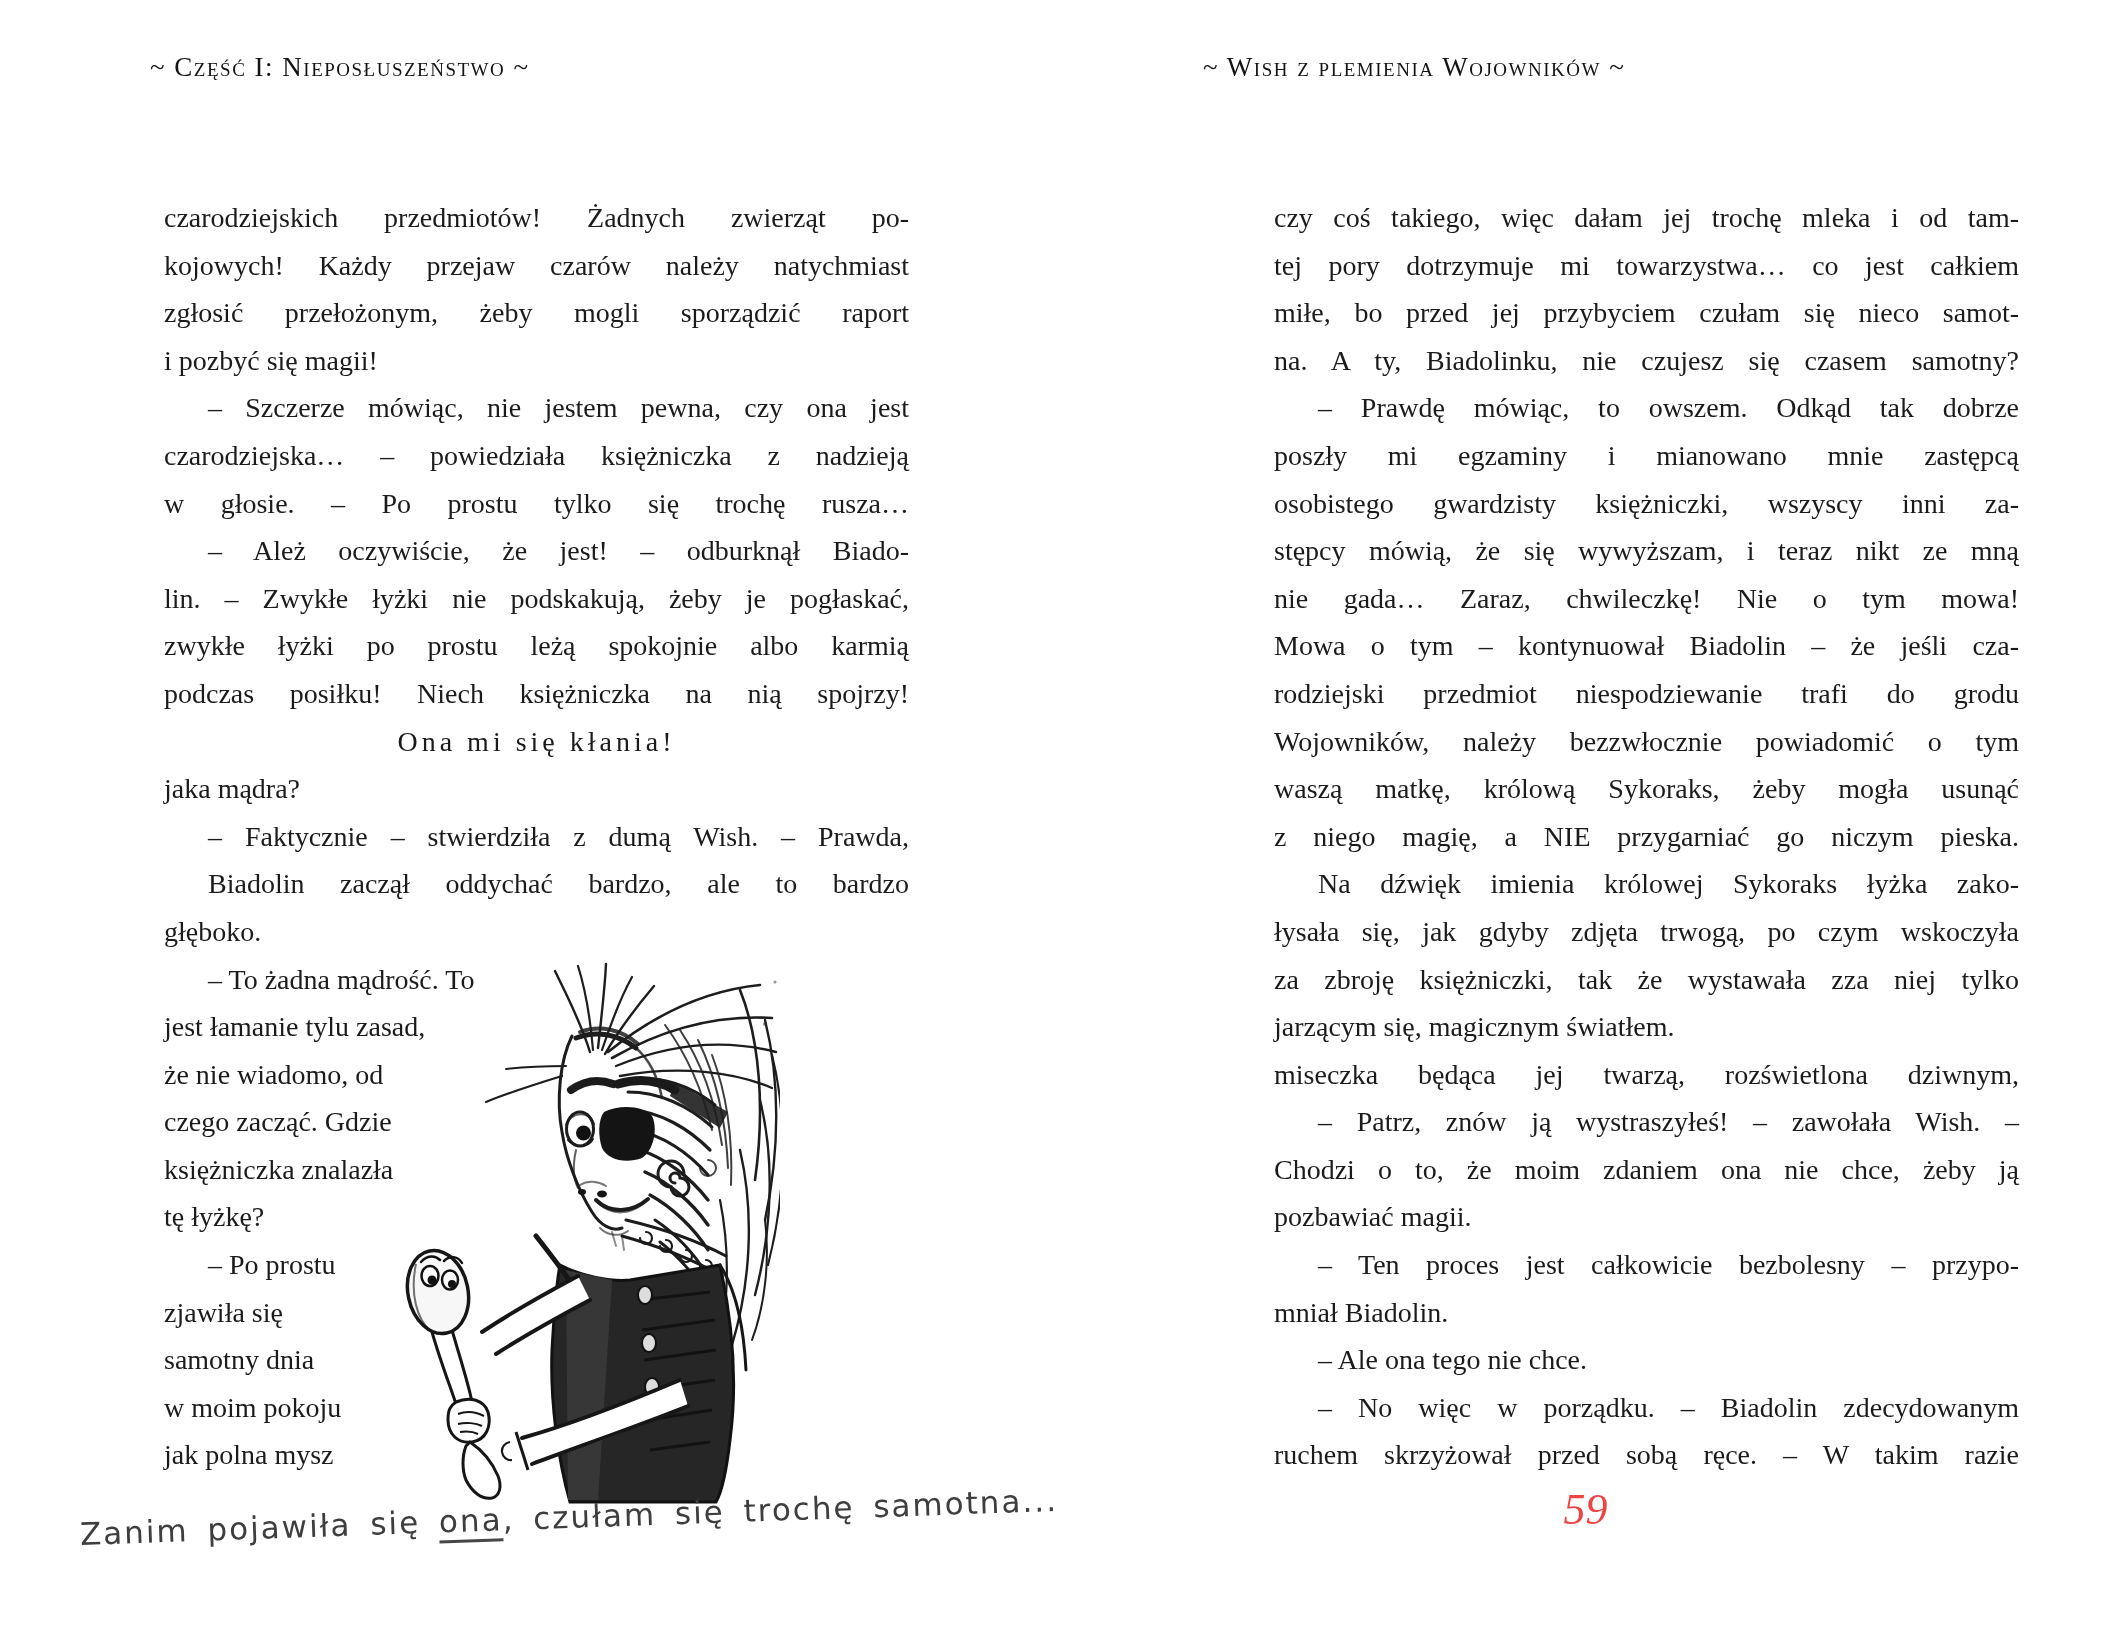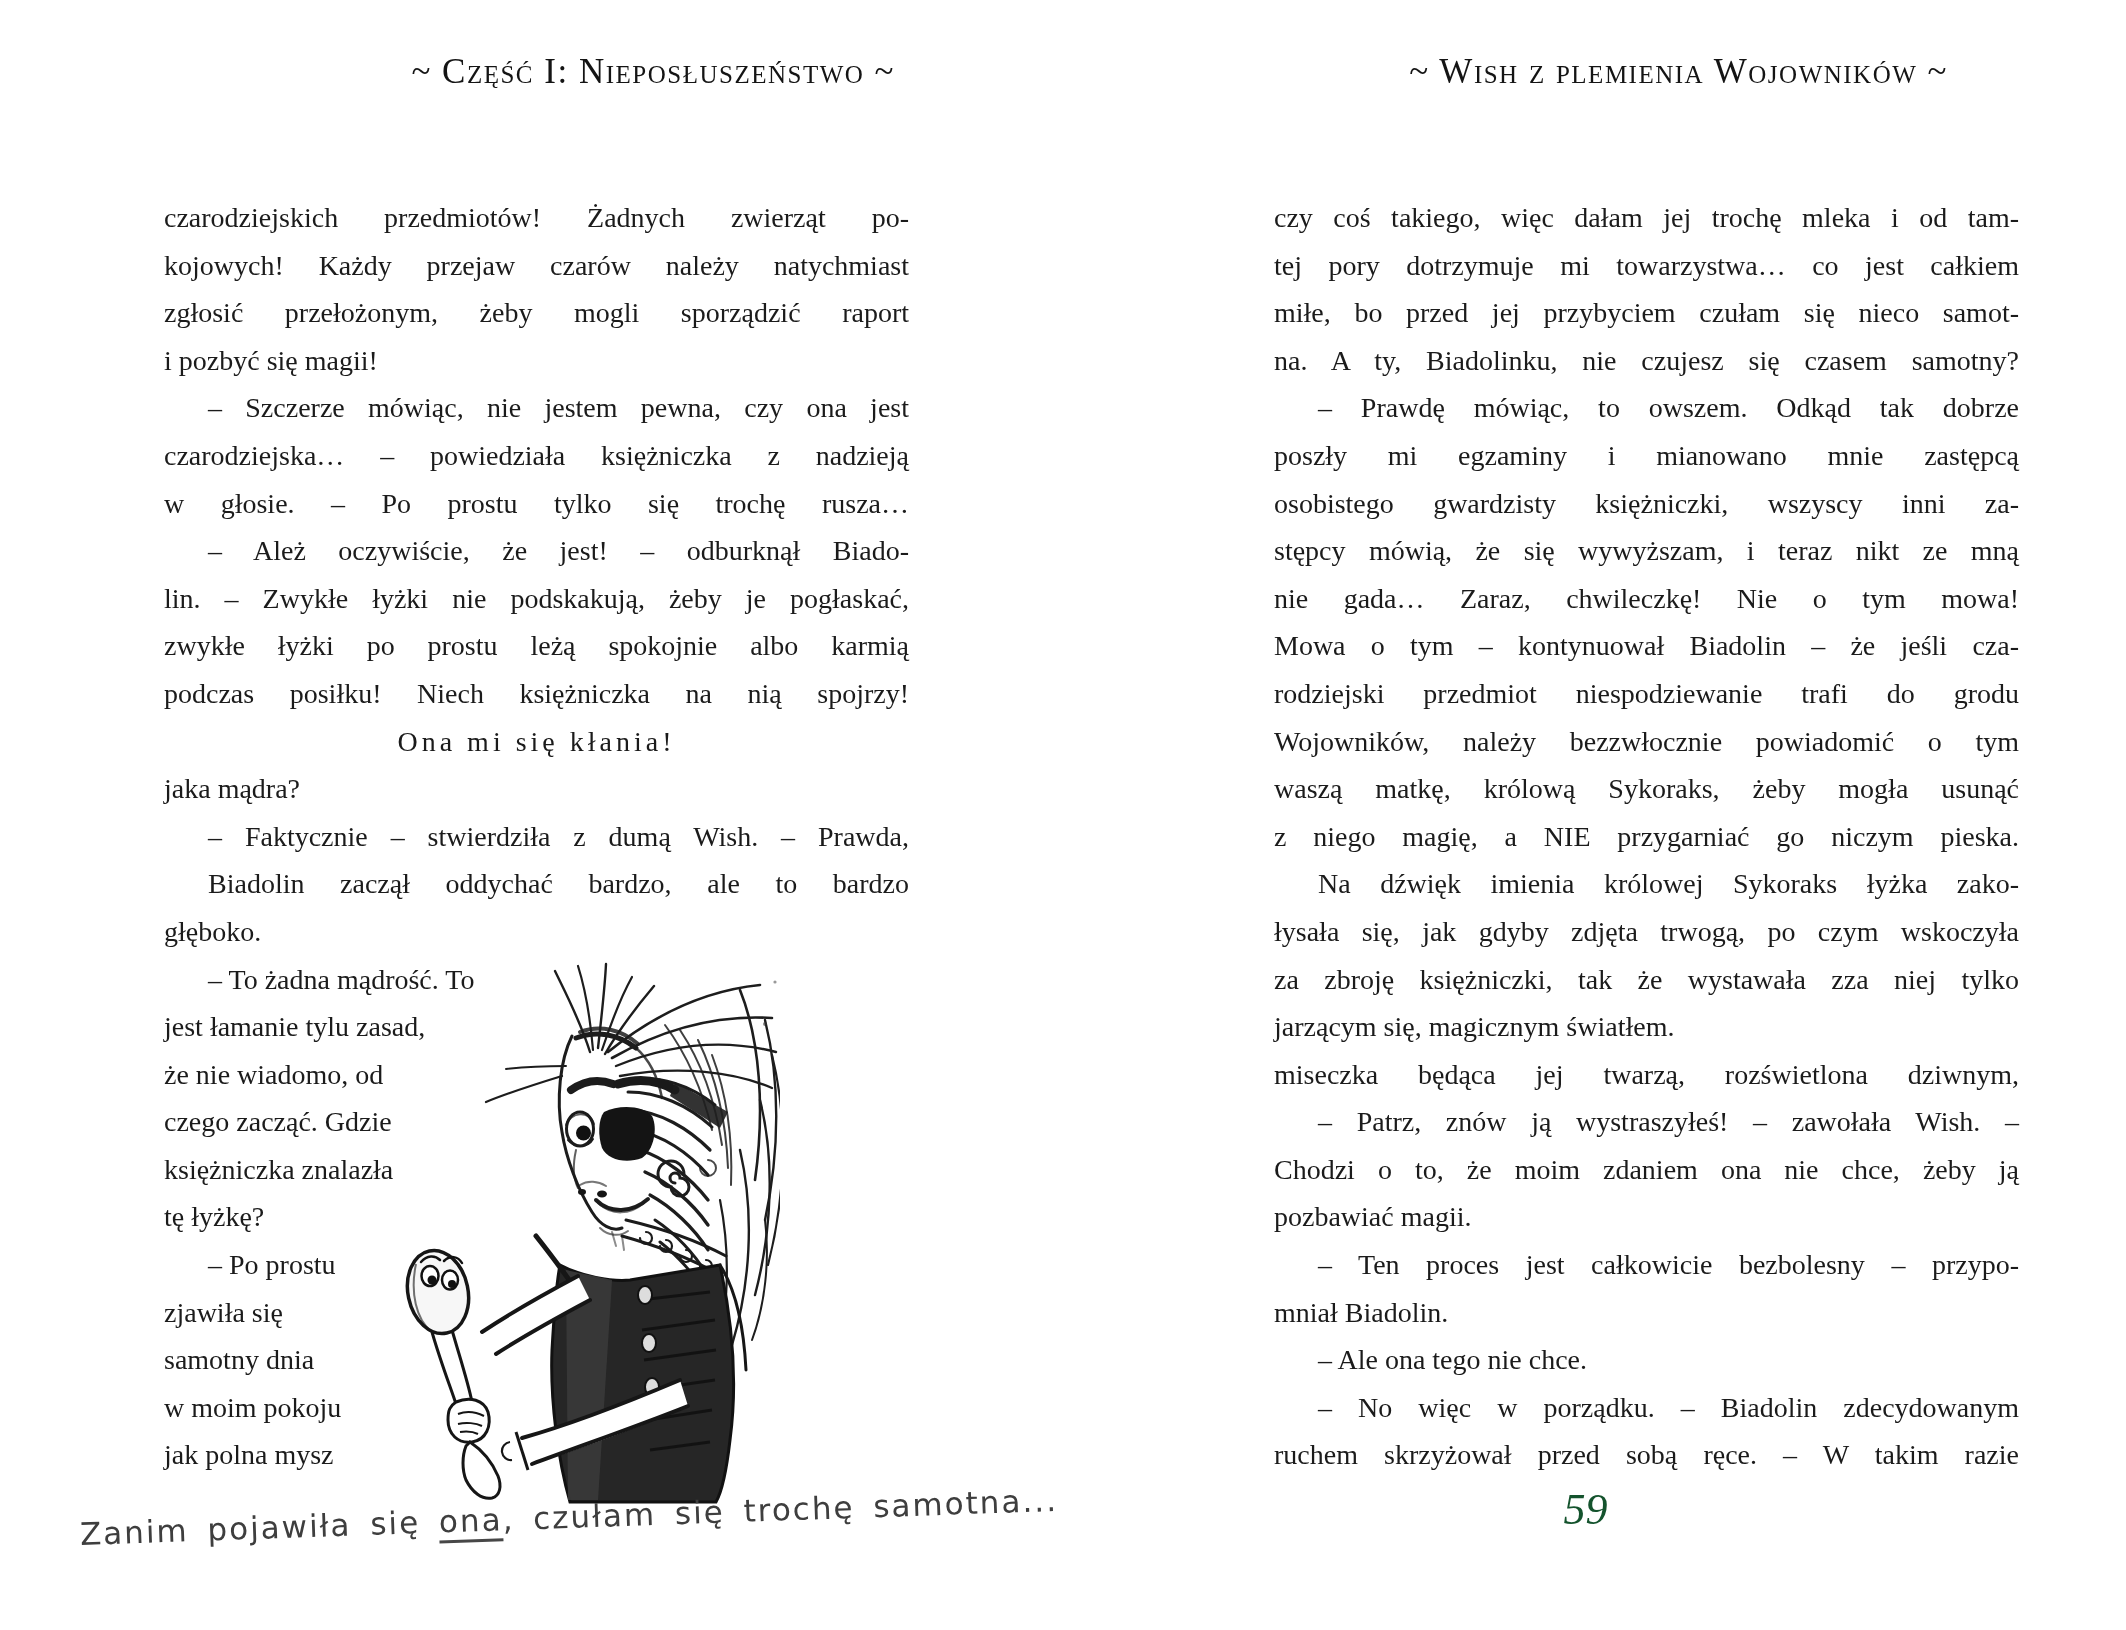--- a/index.html
+++ b/index.html
@@ -3,22 +3,22 @@
 <meta charset="utf-8">
 <style>
   html,body{margin:0;padding:0;}
   body{
     width:2126px;height:1630px;position:relative;overflow:hidden;
     background:#ffffff;color:#1b1b1b;
     font-family:"Liberation Serif", serif;
   }
   .page-header{
     position:absolute;top:52px;height:36px;
-    font-size:35px;letter-spacing:1.5px;
-    font-variant:small-caps;text-align:right;color:#141414;
+    font-size:27px;letter-spacing:1.5px;
+    font-variant:small-caps;text-align:left;color:#141414;
     font-weight:400;
   }
   #left-header{left:150px;width:745px;}
   #right-header{left:1203px;width:745px;}
 
   .textblock{
     position:absolute;top:194px;width:745px;
     font-size:28px;line-height:47.6px;
   }
   #left-text{left:164px;}
@@ -33,21 +33,21 @@
     position:absolute;left:80px;top:1516px;width:980px;
     transform:rotate(-2deg);transform-origin:left center;
     font-family:"DejaVu Sans", sans-serif;
     font-size:31px;letter-spacing:2px;word-spacing:7px;
     color:#3e3e3e;white-space:nowrap;
   }
   #caption .u{border-bottom:3px solid #474747;padding-bottom:1px;}
 
   #page-number{
     position:absolute;left:1213px;top:1484px;width:745px;
-    text-align:center;font-size:44px;font-style:italic;color:#14532d;
+    text-align:center;font-size:44px;font-style:italic;color:#ef4444;
   }
   #illustration{
     position:absolute;left:260px;top:680px;width:520px;height:830px;
   }
 </style>
 </head>
 <body>
 
 <div id="left-header" class="page-header">~ Część I: Nieposłuszeństwo ~</div>
 

